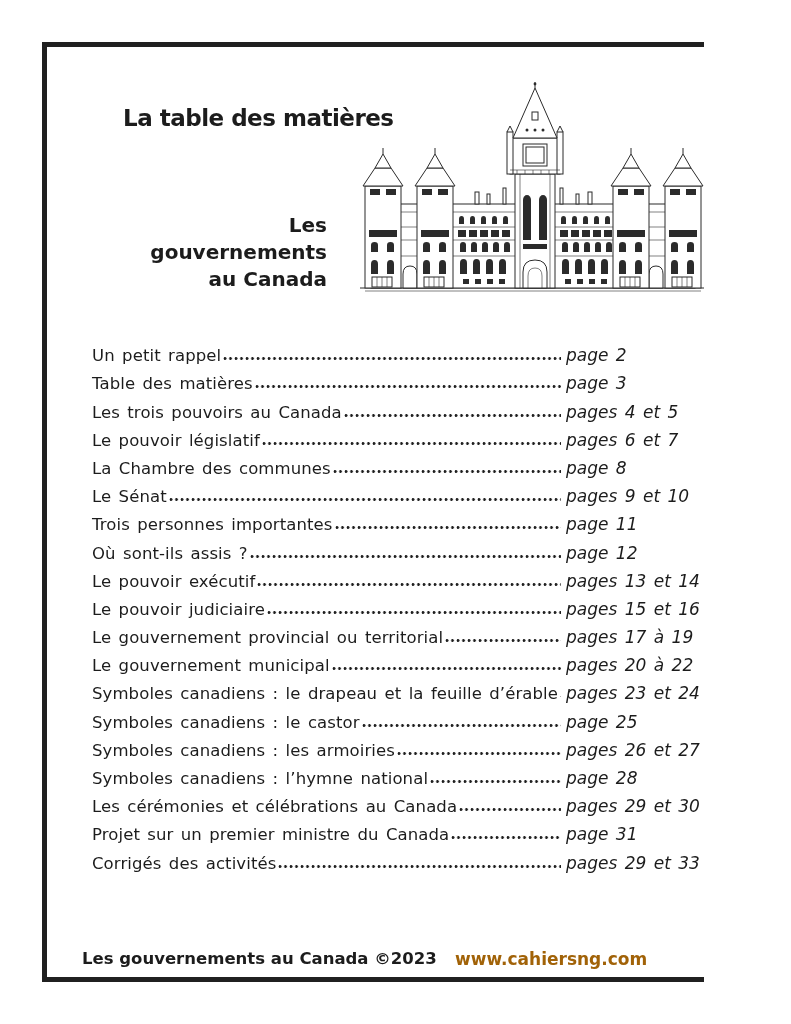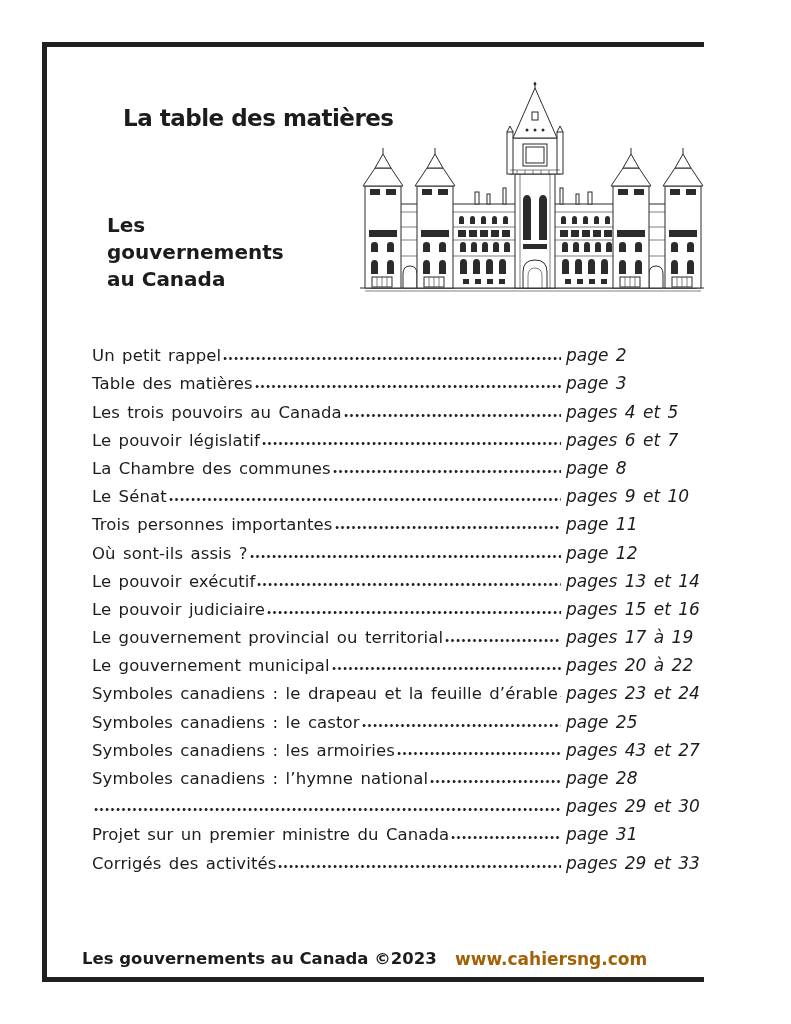--- a/index.html
+++ b/index.html
@@ -4,21 +4,21 @@
 <style>
   html,body { margin:0; padding:0; background:#ffffff; }
   body { width:791px; height:1024px; font-family:"DejaVu Sans", sans-serif; color:#1c1c1c; }
   .page { position:relative; width:704px; height:1024px; background:#fff; overflow:hidden; }
   .frame { position:absolute; left:42px; top:42px; width:704px; height:940px;
            border:5px solid #202020; box-sizing:border-box; background:#fff; }
 
   .title { position:absolute; left:76px; top:58px; margin:0;
            font-size:23px; font-weight:bold; letter-spacing:-0.5px; white-space:nowrap; }
 
-  .subtitle { position:absolute; left:60px; top:165px; width:220px; text-align:left;
+  .subtitle { position:absolute; left:60px; top:165px; width:220px; text-align:right;
               font-size:20px; font-weight:bold; line-height:27px; }
 
   .illustration { position:absolute; left:310px; top:34px; width:352px; height:214px; }
   .illustration svg { width:100%; height:100%; }
   .ln { stroke:#2b2b2b; stroke-width:1; fill:none; }
   .lt { stroke:#2b2b2b; stroke-width:0.6; fill:none; }
   .wh { stroke:#2b2b2b; stroke-width:1; fill:#ffffff; }
   .d  { fill:#2b2b2b; stroke:none; }
 
   .toc { position:absolute; left:45px; top:290px; width:616px; }
@@ -305,30 +305,31 @@
 
   <div class="toc-row">
     <span class="toc-title">Symboles canadiens : le castor</span>
     <span class="toc-leader"></span>
     <span class="toc-pages">page 25</span>
   </div>
 
   <div class="toc-row">
     <span class="toc-title">Symboles canadiens : les armoiries</span>
     <span class="toc-leader"></span>
-    <span class="toc-pages">pages 43 et 27</span>
+    <span class="toc-pages">pages 26 et 27</span>
   </div>
 
   <div class="toc-row">
     <span class="toc-title">Symboles canadiens : l’hymne national</span>
     <span class="toc-leader"></span>
     <span class="toc-pages">page 28</span>
   </div>
 
   <div class="toc-row">
+    <span class="toc-title">Les cérémonies et célébrations au Canada</span>
     <span class="toc-leader"></span>
     <span class="toc-pages">pages 29 et 30</span>
   </div>
 
   <div class="toc-row">
     <span class="toc-title">Projet sur un premier ministre du Canada</span>
     <span class="toc-leader"></span>
     <span class="toc-pages">page 31</span>
   </div>
 

